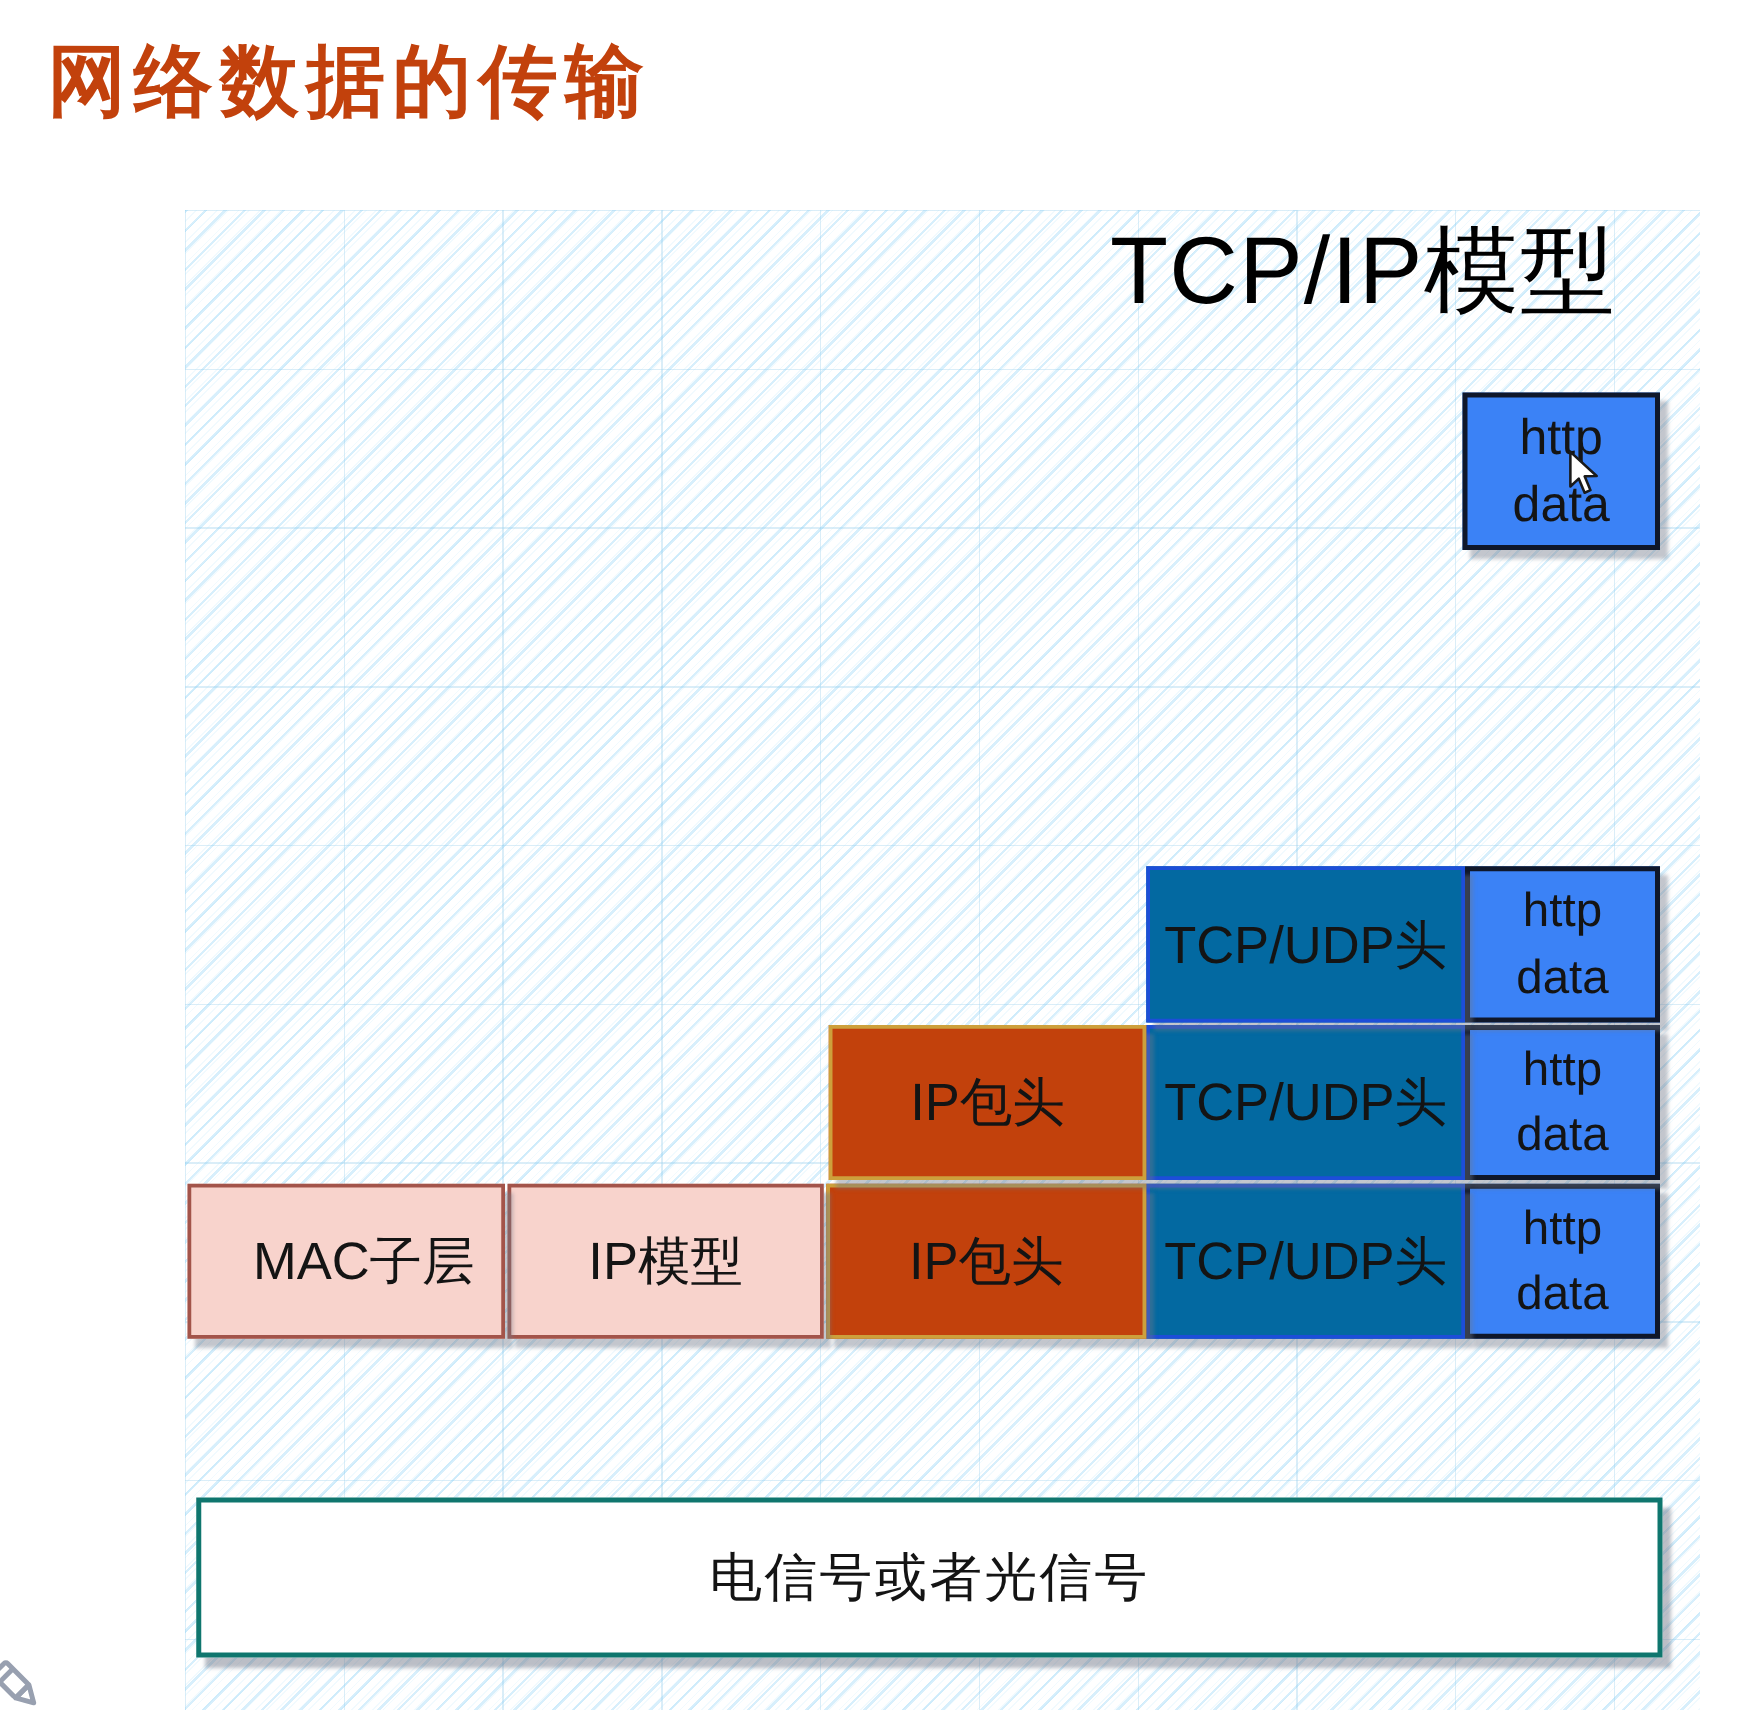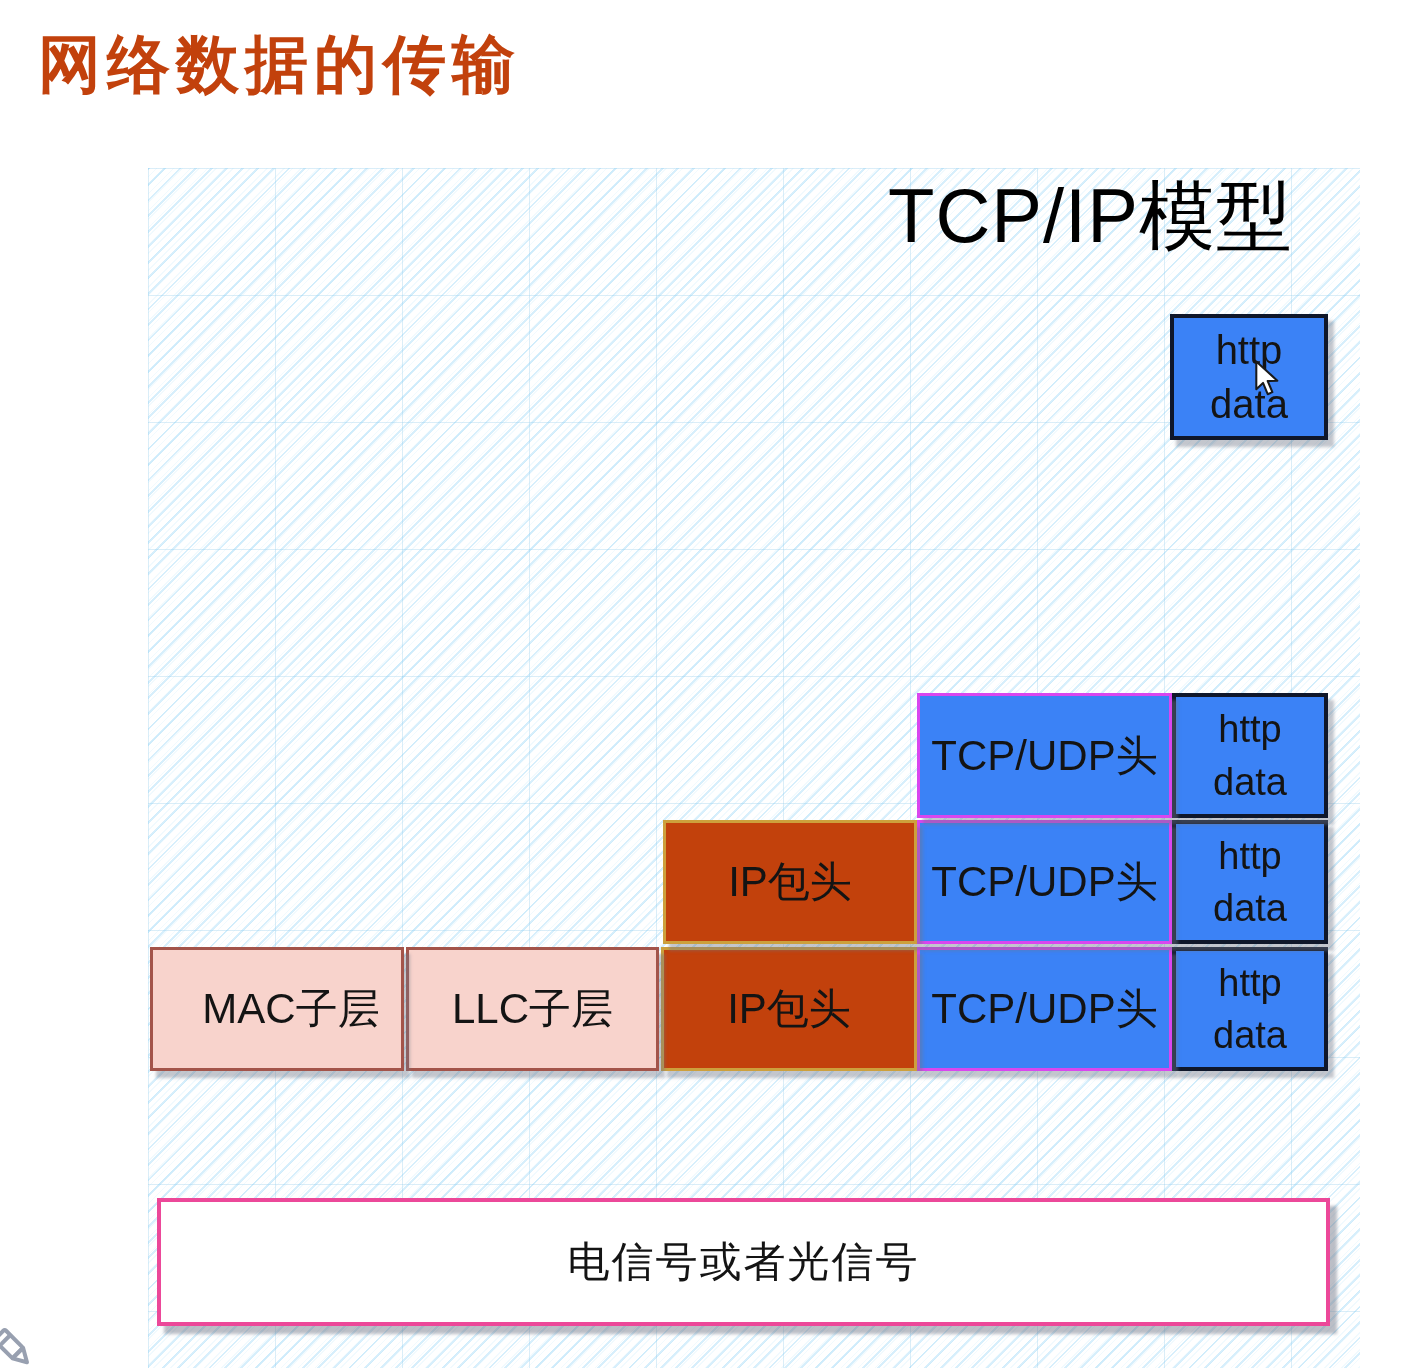--- a/index.html
+++ b/index.html
@@ -23,25 +23,25 @@
   .model-heading{
     position:absolute;left:888px;top:166px;
     font-size:76px;font-weight:400;color:#000000;letter-spacing:1px;white-space:nowrap;
   }
   .box{
     position:absolute;display:flex;align-items:center;justify-content:center;
     text-align:center;color:#141414;box-sizing:border-box;
     box-shadow:6px 7px 3px rgba(112,120,135,0.42);
   }
   .v-data{ background:#3b82f6;border:4px solid #0f172a;font-size:38px;line-height:1.38; }
-  .v-tcp { background:#3b82f6;border:3px solid #d946ef;font-size:42px; }
+  .v-tcp { background:#0369a1;border:3px solid #1d4ed8;font-size:42px; }
   .v-ip  { background:#c2410c;border:3px solid #cda03c;font-size:42px; }
   .v-mac { background:#f8d3cc;border:3px solid #a3544a;font-size:42px; }
   .v-signal{
-    background:#ffffff;border:4px solid #ec4899;font-size:42px;letter-spacing:2px;
+    background:#ffffff;border:4px solid #0f766e;font-size:42px;letter-spacing:2px;
     box-shadow:7px 8px 3px rgba(112,120,135,0.48);
   }
   .top-packet{ left:1170px;top:314px;width:158px;height:126px;font-size:40px;line-height:1.35;z-index:40; }
 
   
   .r1-tcp  { left:917px; top:693px; width:255px;height:125px; z-index:32; }
   .r1-data { left:1172px;top:693px; width:156px;height:125px; z-index:31; }
   
   .r2-ip   { left:663px; top:820px; width:254px;height:124px; z-index:23; }
   .r2-tcp  { left:917px; top:820px; width:255px;height:124px; z-index:22; }
@@ -87,21 +87,21 @@
   <div class="box v-ip r2-ip">IP包头</div>
   <div class="box v-tcp r2-tcp">TCP/UDP头</div>
   <div class="box v-data r2-data">
     <div>
       <div>http</div>
       <div>data</div>
     </div>
   </div>
 
   <div class="box v-mac r3-mac">MAC子层</div>
-  <div class="box v-mac r3-llc">LLC子层</div>
+  <div class="box v-mac r3-llc">IP模型</div>
   <div class="box v-ip r3-ip">IP包头</div>
   <div class="box v-tcp r3-tcp">TCP/UDP头</div>
   <div class="box v-data r3-data">
     <div>
       <div>http</div>
       <div>data</div>
     </div>
   </div>
 
   <div class="box v-signal signal-box">电信号或者光信号</div>

